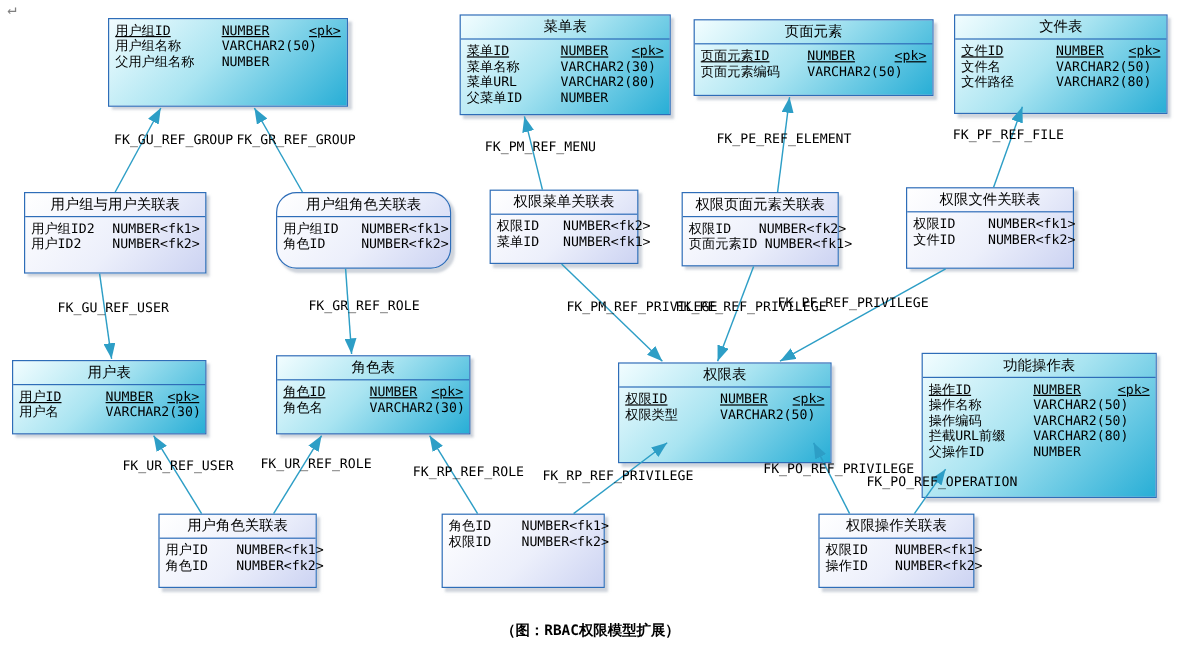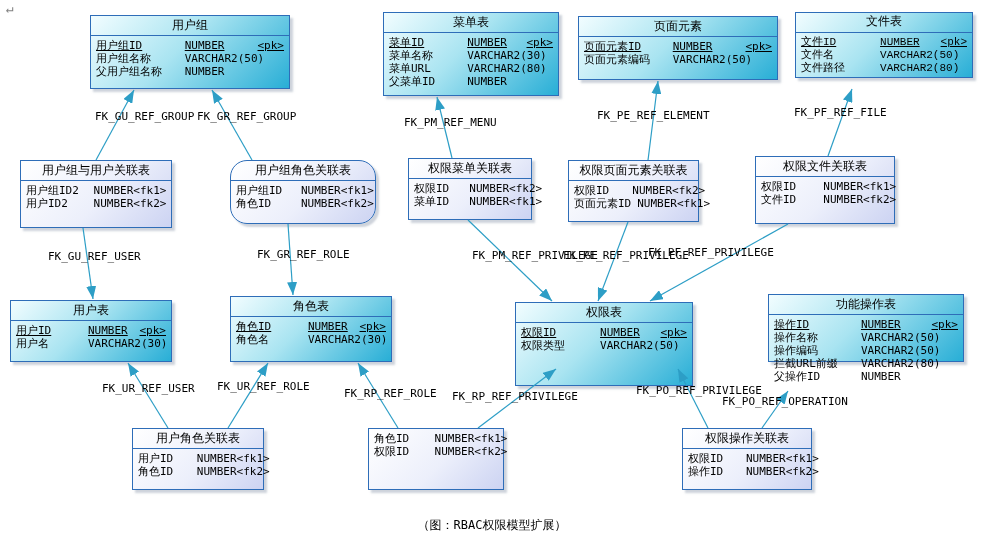--- a/index.html
+++ b/index.html
@@ -26,21 +26,21 @@
   .f-type { flex:1 1 auto; }
   .f-key  { flex:0 0 auto; text-align:right; }
   .tbl-row.pk span { text-decoration:underline; }
   .rel-label {
     position:absolute; z-index:3; font-size:11px; line-height:12px;
     color:#000; white-space:nowrap;
   }
   #rel-lines { position:absolute; left:0; top:0; z-index:2; pointer-events:none; }
   #caption {
     position:absolute; left:0; right:0; top:517px; text-align:center;
-    font-size:12px; font-weight:normal; color:#000; z-index:3;
+    font-size:12px; font-weight:bold; color:#000; z-index:3;
   }
   #corner-mark { position:absolute; left:6px; top:1px; font-size:13px; color:#808080; z-index:3; }
 </style>
 </head>
 <body>
 
 <div id="canvas">
   <div id="corner-mark">↵</div>
   <svg id="rel-lines" width="984" height="556">
       <defs>
@@ -60,21 +60,20 @@
       <line x1="788" y1="224" x2="650" y2="301" stroke="#2d9ec6" stroke-width="1.2" marker-end="url(#arrow)"></line>
       <line x1="168" y1="428" x2="128" y2="363" stroke="#2d9ec6" stroke-width="1.2" marker-end="url(#arrow)"></line>
       <line x1="228" y1="428" x2="268" y2="363" stroke="#2d9ec6" stroke-width="1.2" marker-end="url(#arrow)"></line>
       <line x1="398" y1="428" x2="358" y2="363" stroke="#2d9ec6" stroke-width="1.2" marker-end="url(#arrow)"></line>
       <line x1="478" y1="428" x2="556" y2="369" stroke="#2d9ec6" stroke-width="1.2" marker-end="url(#arrow)"></line>
       <line x1="708" y1="428" x2="678" y2="369" stroke="#2d9ec6" stroke-width="1.2" marker-end="url(#arrow)"></line>
       <line x1="762" y1="428" x2="788" y2="391" stroke="#2d9ec6" stroke-width="1.2" marker-end="url(#arrow)"></line>
     </svg>
   <div id="caption">（图：RBAC权限模型扩展）</div>
 <div class="tbl entity" style="left: 90px; top: 15px; width: 200px; height: 74px;">
-      <div class="tbl-title">用户组</div>
       <div class="tbl-body">
         <div class="tbl-row pk">
           <span class="f-name">用户组ID</span>
           <span class="f-type">NUMBER</span>
           <span class="f-key">&lt;pk&gt;</span>
         </div>
         <div class="tbl-row">
           <span class="f-name">用户组名称</span>
           <span class="f-type">VARCHAR2(50)</span>
           <span class="f-key"></span>
@@ -119,21 +118,21 @@
           <span class="f-type">NUMBER</span>
           <span class="f-key">&lt;pk&gt;</span>
         </div>
         <div class="tbl-row">
           <span class="f-name">页面元素编码</span>
           <span class="f-type">VARCHAR2(50)</span>
           <span class="f-key"></span>
         </div>
       </div>
     </div>
-    <div class="tbl entity" style="left: 795px; top: 12px; width: 178px; height: 66px; font-family: Liberation Mono, monospace;">
+    <div class="tbl entity" style="left: 795px; top: 12px; width: 178px; height: 83px;">
       <div class="tbl-title">文件表</div>
       <div class="tbl-body">
         <div class="tbl-row pk">
           <span class="f-name">文件ID</span>
           <span class="f-type">NUMBER</span>
           <span class="f-key">&lt;pk&gt;</span>
         </div>
         <div class="tbl-row">
           <span class="f-name">文件名</span>
           <span class="f-type">VARCHAR2(50)</span>
@@ -259,21 +258,21 @@
           <span class="f-type">NUMBER</span>
           <span class="f-key">&lt;pk&gt;</span>
         </div>
         <div class="tbl-row">
           <span class="f-name">权限类型</span>
           <span class="f-type">VARCHAR2(50)</span>
           <span class="f-key"></span>
         </div>
       </div>
     </div>
-    <div class="tbl entity" style="left: 768px; top: 294px; width: 196px; height: 68px;">
+    <div class="tbl entity" style="left: 768px; top: 294px; width: 196px; height: 121px;">
       <div class="tbl-title">功能操作表</div>
       <div class="tbl-body">
         <div class="tbl-row pk">
           <span class="f-name">操作ID</span>
           <span class="f-type">NUMBER</span>
           <span class="f-key">&lt;pk&gt;</span>
         </div>
         <div class="tbl-row">
           <span class="f-name">操作名称</span>
           <span class="f-type">VARCHAR2(50)</span>

